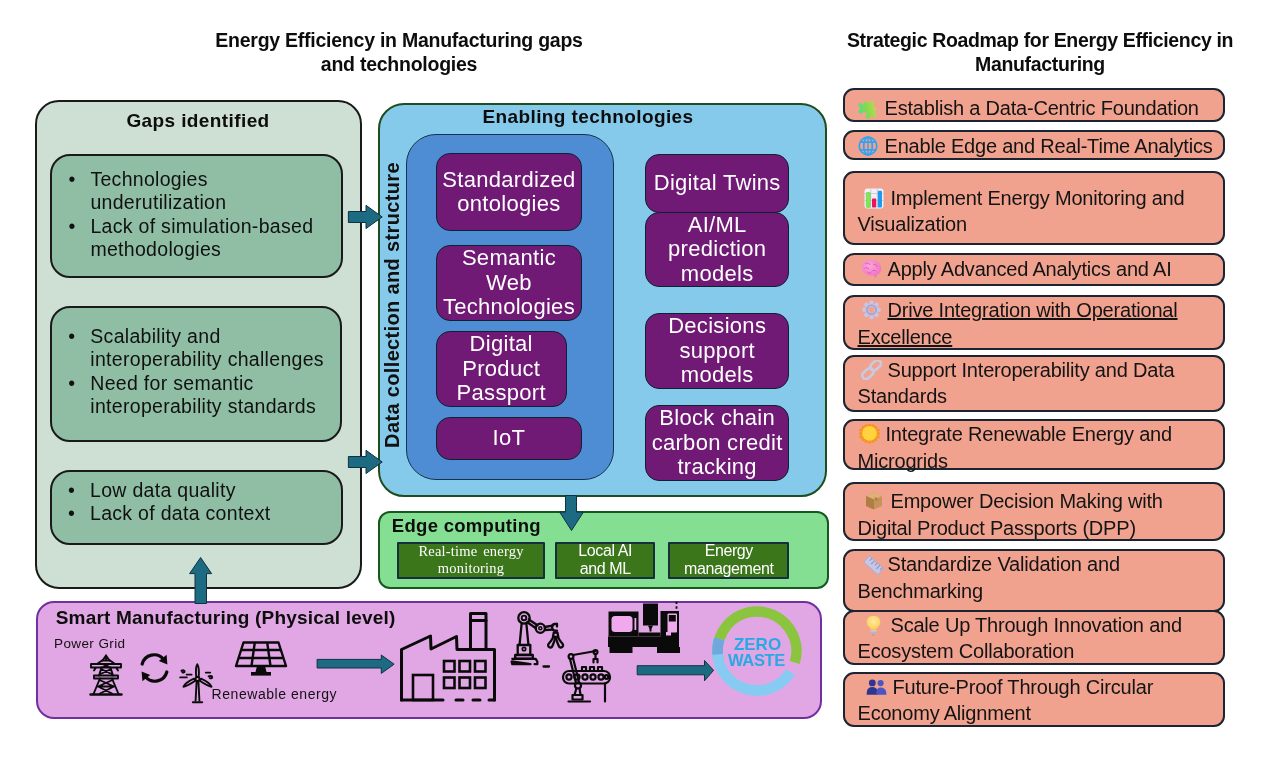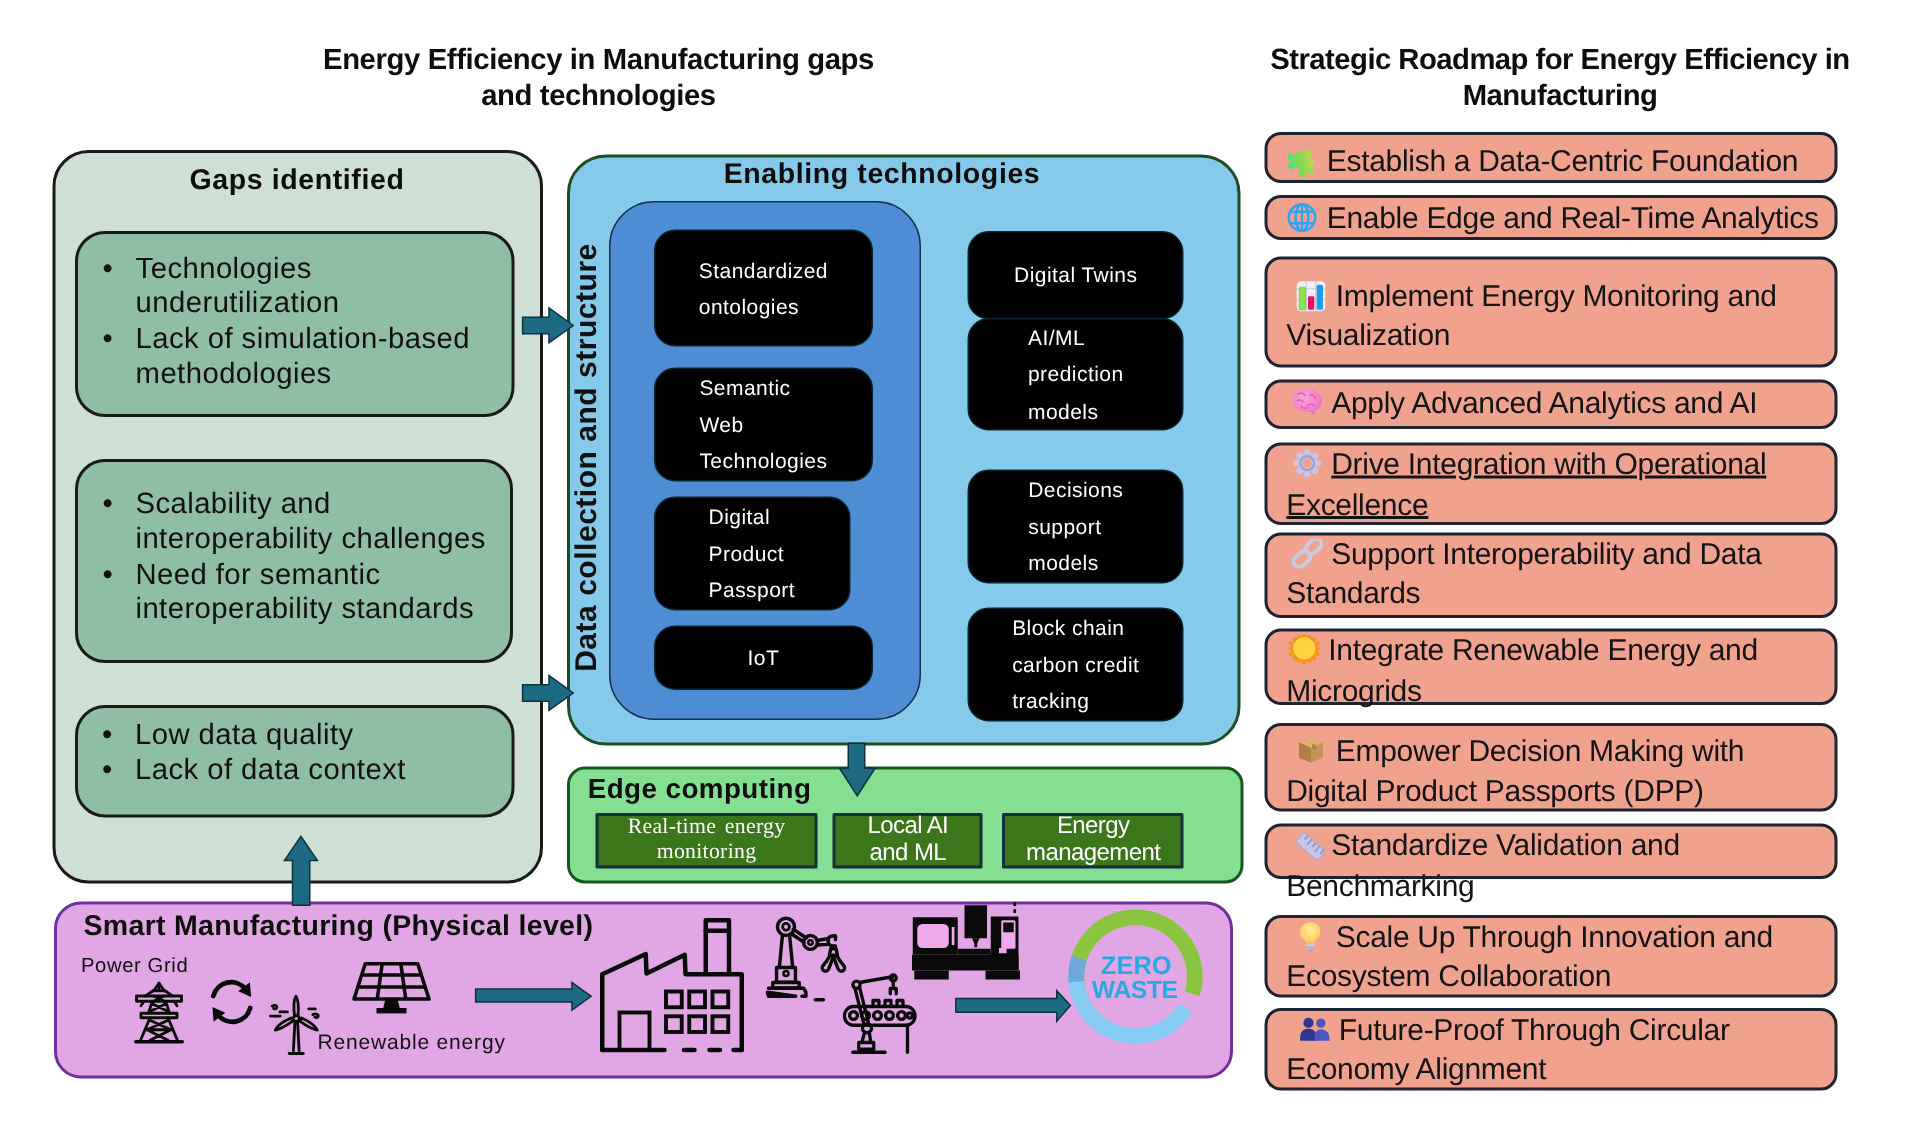--- a/index.html
+++ b/index.html
@@ -4,21 +4,21 @@
 <style>
   html,body{margin:0;padding:0;}
   body{width:1278px;height:758px;background:#ffffff;font-family:"Liberation Sans",sans-serif;position:relative;overflow:hidden;}
   .abs{position:absolute;}
   .ttl{font-weight:bold;font-size:19.5px;line-height:23.7px;color:#0d0d0d;text-align:center;letter-spacing:-0.25px;}
   .phead{font-weight:bold;font-size:19px;color:#0d0d0d;text-align:center;letter-spacing:0.4px;}
   .gbox{background:#8FBEA5;border:2px solid #1a1a1a;border-radius:20px;box-sizing:border-box;}
   .gbox table{border-collapse:collapse;}
   .gbox td{font-size:19.5px;line-height:23.4px;color:#111;letter-spacing:0.3px;vertical-align:top;padding:0;}
   .gbox td.bu{width:22px;padding-left:16px;}
-  .tealbox{background:#000000;border:1.6px solid #0b2330;border-radius:14px;box-sizing:border-box;color:#fff;font-size:14px;line-height:24.4px;text-align:left;display:flex;align-items:center;justify-content:center;letter-spacing:0.3px;}
+  .tealbox{background:#701a75;border:1.6px solid #0b2330;border-radius:14px;box-sizing:border-box;color:#fff;font-size:22px;line-height:24.4px;text-align:center;display:flex;align-items:center;justify-content:center;letter-spacing:0.3px;}
   .edgebox{background:#3B761B;border:2px solid #15303c;border-radius:1px;box-sizing:border-box;color:#fff;text-align:center;display:flex;align-items:center;justify-content:center;font-size:16px;line-height:18.3px;letter-spacing:-0.4px;}
   .rbox{background:#F1A28F;border:2px solid #1b2430;border-radius:11px;box-sizing:border-box;color:#141414;font-size:20px;line-height:26.5px;letter-spacing:-0.2px;padding:0 6px 0 13px;}
   .ic{display:inline-block;width:20px;height:20px;vertical-align:-3px;margin-right:7px;}
   .ic svg{display:block;}
 </style>
 </head>
 <body>
 
 <div class="abs ttl" style="left:199px;top:28.8px;width:400px;">Energy Efficiency in Manufacturing gaps<br>and technologies</div>
 <div class="abs ttl" style="left:840px;top:28.8px;width:400px;letter-spacing:-0.35px;">Strategic Roadmap for Energy Efficiency in<br>Manufacturing</div>
@@ -190,21 +190,21 @@
           <circle cx="14" cy="17.4" r="1.5"></circle>
         </g>
         <circle cx="10.5" cy="9.3" r="7.4" fill="#FFD23E"></circle>
       </svg></span>Integrate Renewable Energy and<br>Microgrids</div>
 <div class="abs rbox" style="left:842.5px;top:482px;width:382.5px;height:59px;padding-top:4px;"><span class="ic" id="i8" style="margin-left:6px;"><svg width="20" height="20" viewBox="0 0 20 20">
         <path d="M10 1.5 L18 5 L18 15 L10 18.5 L2 15 L2 5 Z" fill="#C8935B"></path>
         <path d="M10 1.5 L18 5 L10 8.5 L2 5 Z" fill="#E0B077"></path>
         <path d="M10 8.5 L10 18.5 L2 15 L2 5 Z" fill="#B07E45"></path>
         <path d="M5.5 3.4 L13.5 6.9 L13.5 10 L10.7 8.8 L10.7 5.8 L5.5 3.4 Z" fill="#9C6B35" opacity="0.6"></path>
       </svg></span>Empower Decision Making with<br>Digital Product Passports (DPP)</div>
-<div class="abs rbox" style="left:842.5px;top:548.7px;width:382.5px;height:37px;padding-top:0.7px;"><span class="ic" id="i9" style="margin-left:3px;"><svg width="25" height="23" viewBox="0 0 25 23">
+<div class="abs rbox" style="left:842.5px;top:548.7px;width:382.5px;height:63px;padding-top:0.7px;"><span class="ic" id="i9" style="margin-left:3px;"><svg width="25" height="23" viewBox="0 0 25 23">
         <g transform="rotate(42 12.5 11.5)">
           <rect x="3" y="7" width="19" height="8.5" rx="1.2" fill="#C5C6E8" stroke="#A9AACF" stroke-width="0.8"></rect>
           <g stroke="#8E8FBC" stroke-width="1">
             <path d="M6.5 7 L6.5 10.5 M10 7 L10 12 M13.5 7 L13.5 10.5 M17 7 L17 12 M20.5 7 L20.5 10.5"></path>
           </g>
         </g>
       </svg></span>Standardize Validation and<br>Benchmarking</div>
 <div class="abs rbox" style="left:842.5px;top:609.5px;width:382.5px;height:55px;"><span class="ic" id="i10" style="margin-left:6px;"><svg width="19" height="21" viewBox="0 0 19 21">
         <defs>
           <radialGradient id="blg" cx="0.5" cy="0.4" r="0.7">

